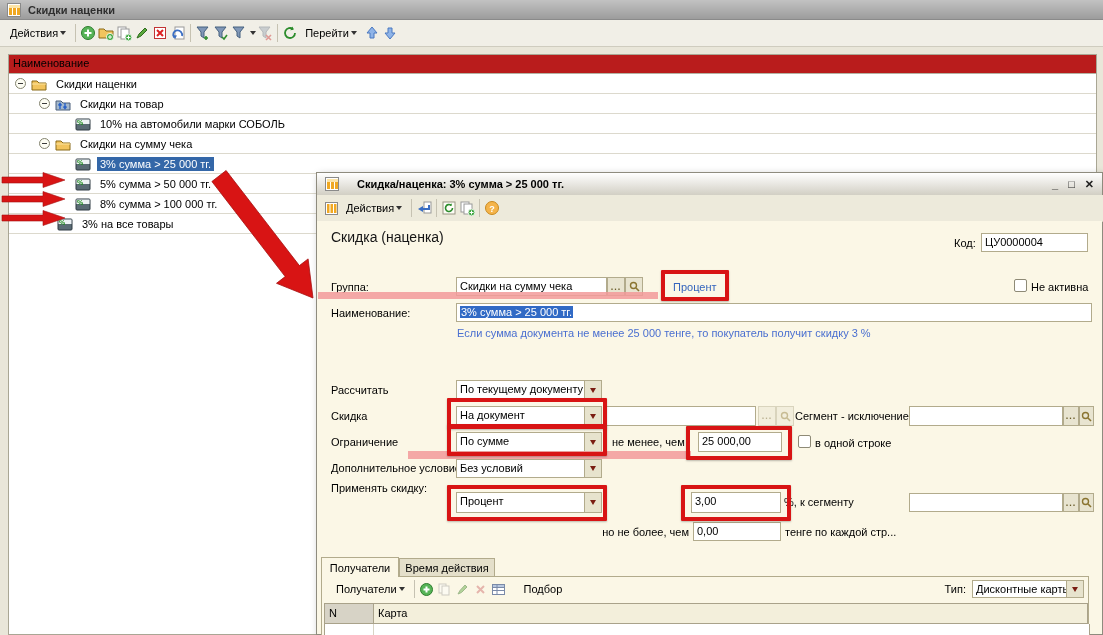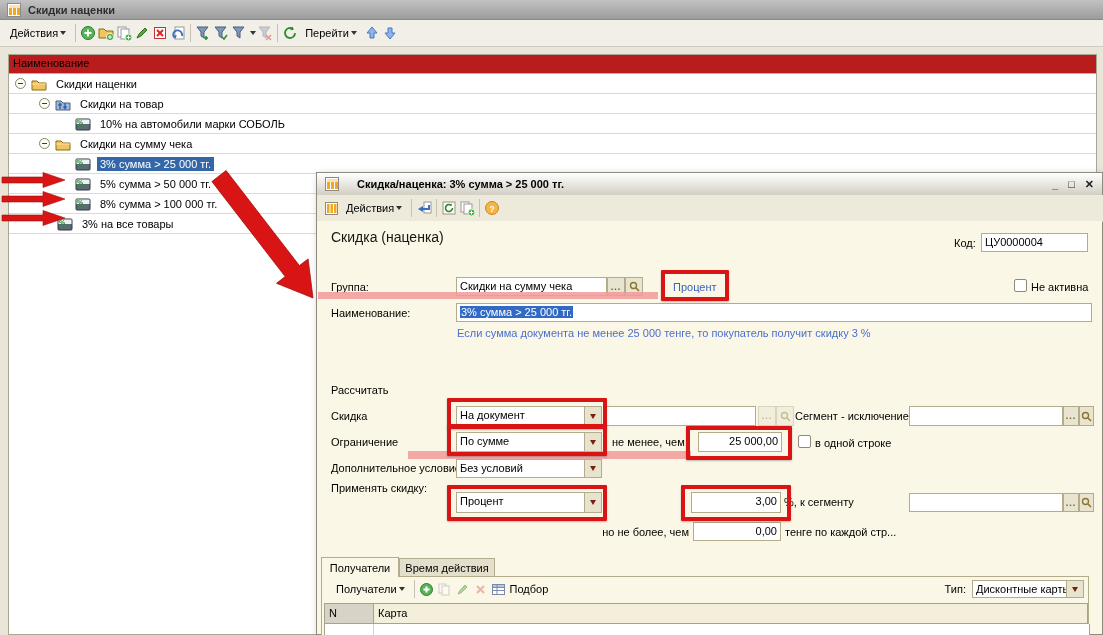--- a/index.html
+++ b/index.html
@@ -53,21 +53,21 @@
   }
   .winbtns{margin-left:auto;display:flex;gap:10px;font-weight:bold;color:#222}
   .dlg-toolbar{
     position:absolute;left:0;top:22px;width:785px;height:26px;background:#edeadb;
     border-bottom:1px solid #cfccbf;display:flex;align-items:center;padding-left:5px;
   }
   .form{position:absolute;left:0;top:48px;width:785px;height:413px;background:var(--form_bg,#fbf7e6)}
   .lbl{position:absolute;white-space:nowrap}
   .fld{position:absolute;background:#fff;border:1px solid #b2ab8c;box-sizing:border-box;
     padding:2px 3px;white-space:nowrap;overflow:hidden;height:19px}
-  .fld.num{text-align:right}
+  .fld.num{}
   .combo{position:absolute;border:1px solid #b2ab8c;box-sizing:border-box;display:flex;height:20px;background:#fff}
   .combo .cv{flex:1;padding:2px 3px;overflow:hidden;white-space:nowrap}
   .combo .cbtn{width:16px;background:#e7e3cd;border-left:1px solid #b2ab8c;display:flex;align-items:center;justify-content:center;flex:none}
   .ctri{width:0;height:0;border-left:3.5px solid transparent;border-right:3.5px solid transparent;border-top:5px solid #7a1d12}
   .sbtn{position:absolute;width:18px;height:19px;background:#e8e4d0;border:1px solid #b2ab8c;box-sizing:border-box;
     display:flex;align-items:center;justify-content:center;color:#6a5c2a;font-weight:bold;letter-spacing:1px}
   .cb{position:absolute;width:13px;height:13px;background:#fff;border:1px solid #8e8a76;border-radius:2px;box-sizing:border-box}
   .link{color:var(--link_blue,#3565bd)}
   .hint{color:var(--hint_blue,#4a6fd0)}
   .selspan{background:#316ac5;color:#fff;padding:0 1px}
@@ -355,20 +355,26 @@
       </div>
     <div class="lbl link" style="left:356px;top:60px">Процент</div>
     <div class="cb" style="left:697px;top:58px"></div>
     <div class="lbl" style="left:714px;top:60px">Не активна</div>
 
     <div class="lbl" style="left:14px;top:86px">Наименование:</div>
     <div class="fld" style="left:139px;top:82px;width:636px"><span class="selspan">3% сумма &gt; 25 000 тг.</span></div>
     <div class="lbl hint" style="left:140px;top:106px">Если сумма документа не менее 25 000 тенге, то покупатель получит скидку 3 %</div>
 
     <div class="lbl" style="left:14px;top:163px">Рассчитать</div>
+    <div class="combo" style="left:139px;top:159px;width:146px">
+      <span class="cv">По текущему документу</span>
+        <span class="cbtn">
+          <span class="ctri"></span>
+        </span>
+    </div>
 
     <div class="lbl" style="left:14px;top:189px">Скидка</div>
     <div class="combo" style="left:139px;top:185px;width:146px">
       <span class="cv">На документ</span>
         <span class="cbtn">
           <span class="ctri"></span>
         </span>
     </div>
     <div class="fld" style="left:287px;top:185px;width:152px;height:20px"></div>
     <div class="sbtn dis" style="left:441px;top:185px;height:20px;font-size:9px">...</div>
@@ -462,21 +468,21 @@
               <path d="M4 4 L11 11 M11 4 L4 11" stroke="#c66" stroke-width="2"></path>
             </svg>
           </span>
         <span class="ti">
             <svg width="15" height="15">
               <rect x="1.5" y="2.5" width="12" height="10" fill="#fff" stroke="#7a8aa8"></rect>
               <rect x="1.5" y="2.5" width="12" height="3" fill="#b8c8e0" stroke="#7a8aa8"></rect>
               <path d="M1.5 8.5 h12 M6 2.5 v10" stroke="#7a8aa8"></path>
             </svg>
           </span>
-        <span style="margin-left:2px">Подбор</span>
+        <span style="margin-left:16px">Подбор</span>
         <div class="lbl" style="right:122px;top:6px;left:auto">Тип:</div>
         <div class="combo" style="right:4px;top:3px;left:auto;width:112px;height:18px">
           <span class="cv">Дисконтные карты</span>
             <span class="cbtn">
               <span class="ctri"></span>
             </span>
         </div>
       </div>
       <div class="thcell" style="left:2px;top:26px;width:50px;height:21px;background:#d7d3c6">N</div>
       <div class="thcell" style="left:51px;top:26px;width:715px;height:21px;background:#f3efdb">Карта</div>

